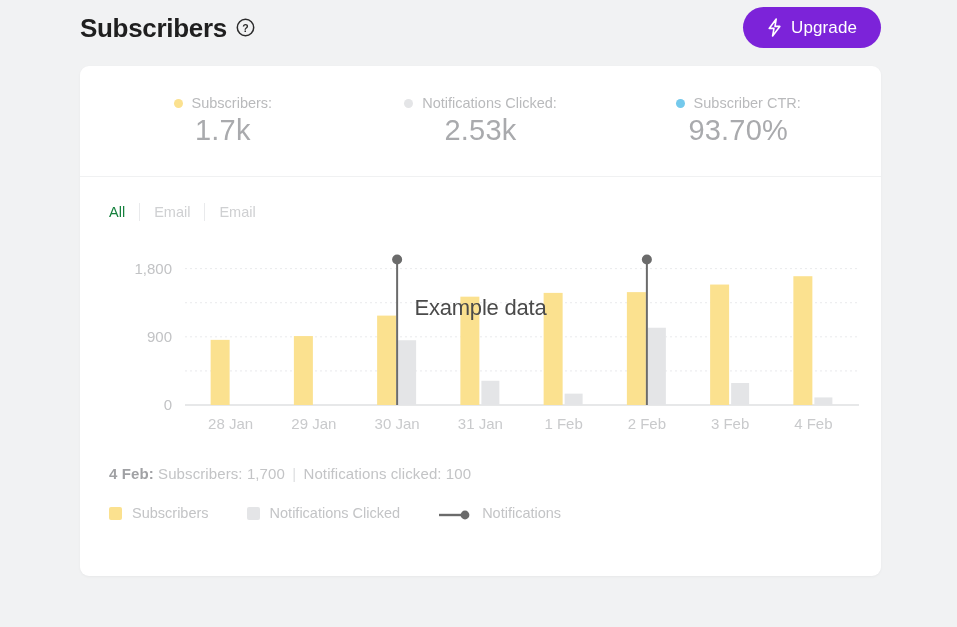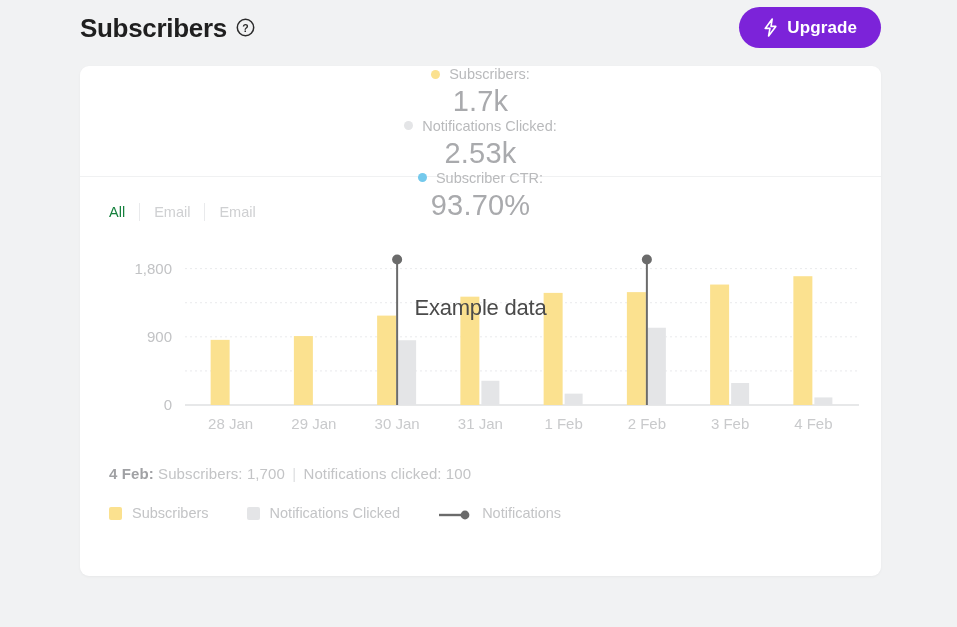--- a/index.html
+++ b/index.html
@@ -55,21 +55,21 @@
     background: #7c23d9;
     border: none;
     border-radius: 22px;
     padding: 0 24px;
     height: 41px;
     cursor: pointer;
   }
   .upgrade-label {
     color: #ffffff;
     font-size: 17px;
-    font-weight: bold;
+    font-weight: normal;
     letter-spacing: 0.1px;
   }
   .bolt-icon { display: block; width: 15px; height: 19px; }
 
   
   .card {
     position: absolute;
     left: 80px;
     top: 66px;
     width: 801px;
@@ -80,21 +80,20 @@
     box-sizing: border-box;
     overflow: hidden;
   }
 
   
   .stats {
     display: flex;
     height: 110px;
     padding: 0 14px;
     box-sizing: border-box;
-    flex-direction: column;
   }
   .stat {
     flex: 1;
     display: flex;
     flex-direction: column;
     align-items: center;
     justify-content: center;
     gap: 4px;
   }
   .stat-head {

